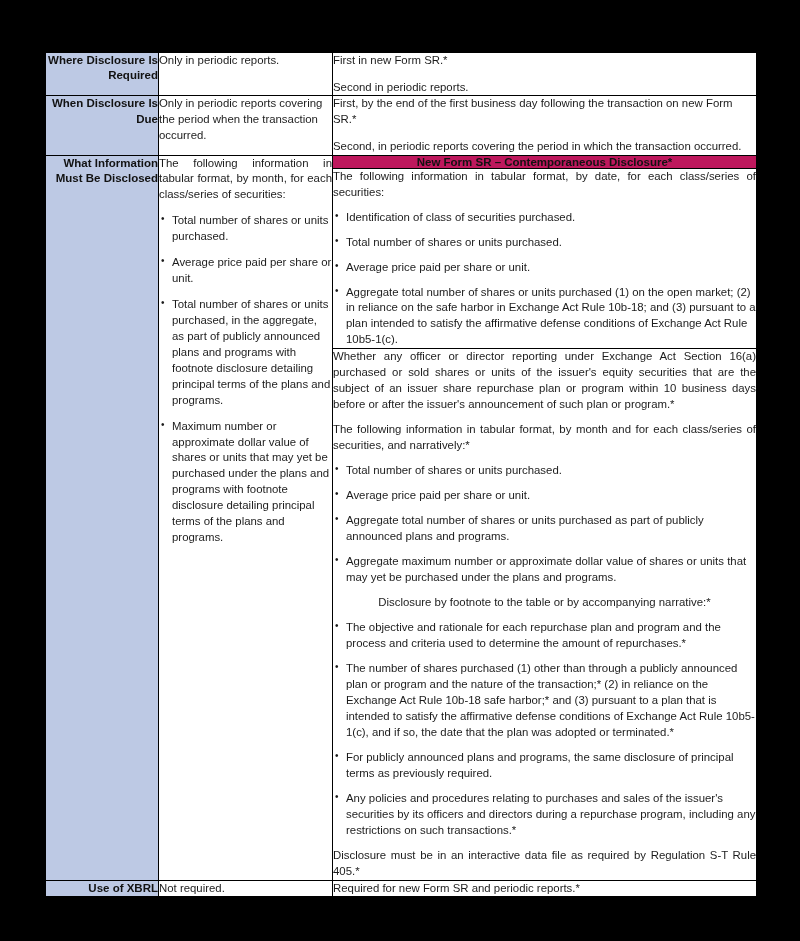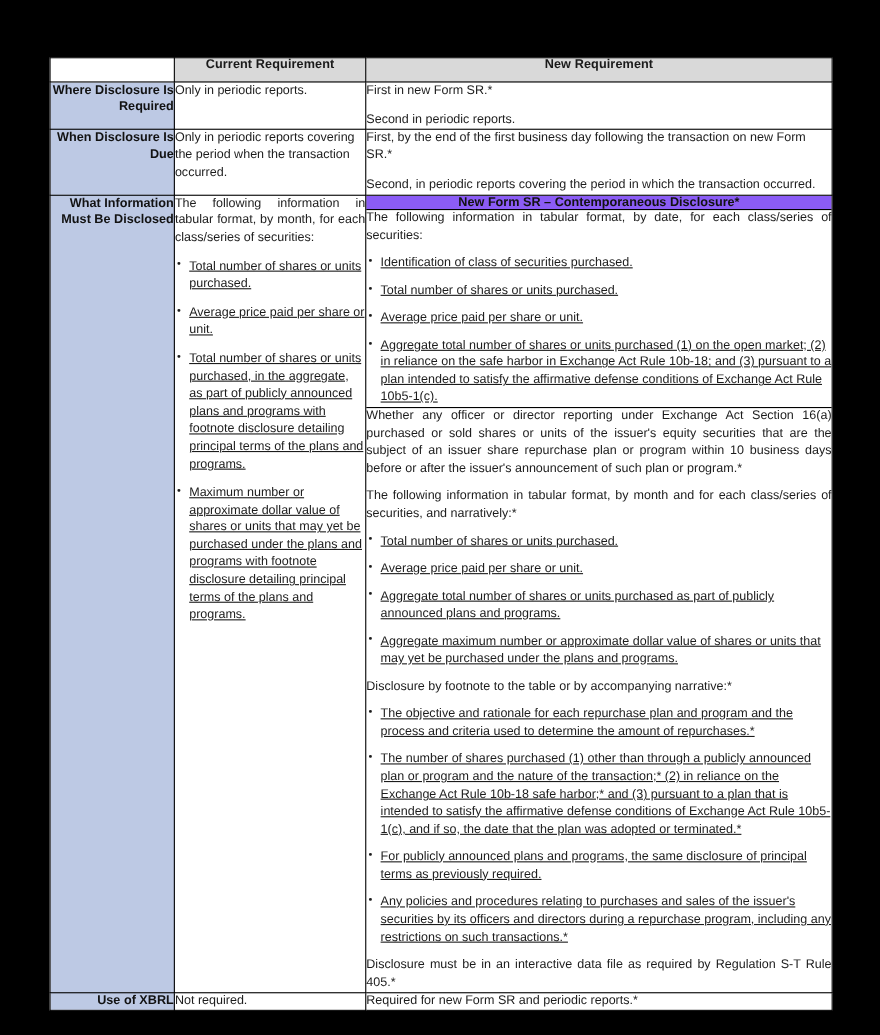--- a/index.html
+++ b/index.html
@@ -88,52 +88,51 @@
     width: 100%;
   }
   table.inner td {
     border: none;
     border-bottom: 1px solid #000000;
     padding: 0;
   }
   table.inner tr:last-child td { border-bottom: none; }
 
   .sec-head {
-    background: #8b5cf6;
+    background: #be185d;
     text-align: center;
     font-weight: bold;
     font-size: 11.5px;
     color: #121212;
     padding: 4px 4px 5px 4px;
   }
   .sec-body {
     padding: 7px 9px 8px 9px;
     font-size: 11.4px;
     color: #1c1c1c;
     line-height: 1.4;
     margin-top: 34px;
   }
   .sec-body > p { margin: 0; text-align: justify; }
-  .sec-body > p.left { text-align: left; }
+  .sec-body > p.left { text-align: center; }
   .sec-body > p + p,
   .sec-body > ul + p,
   .sec-body > p + ul { margin-top: 9px; }
 
   ul.blist {
     list-style: none;
     margin: 9px 0 0 0;
     padding: 0;
   }
   ul.blist li {
     position: relative;
     padding-left: 13px;
     margin-bottom: 9px;
     line-height: 1.4;
     text-align: left;
-    text-decoration: underline;
   }
   ul.blist li:last-child { margin-bottom: 0; }
   ul.blist li::before {
     content: "\2022";
     position: absolute;
     left: 2px;
     top: -1px;
     font-size: 10px;
     color: #1c1c1c;
   }
@@ -155,25 +154,20 @@
 <div class="page">
   <div class="table-wrap">
     <table class="cmp">
       <colgroup>
         <col class="c-label">
         <col class="c-cur">
         <col class="c-new">
       </colgroup>
       <tbody>
 
-        <tr>
-          <td class="hdr-blank"></td>
-          <td class="hdr-gray">Current Requirement</td>
-          <td class="hdr-gray">New Requirement</td>
-        </tr>
 
         <tr>
           <td class="rowlabel">Where Disclosure Is Required</td>
           <td class="cell">
             <p>Only in periodic reports.</p>
           </td>
           <td class="cell">
             <p>First in new Form SR.*</p>
             <p>Second in periodic reports.</p>
           </td>

